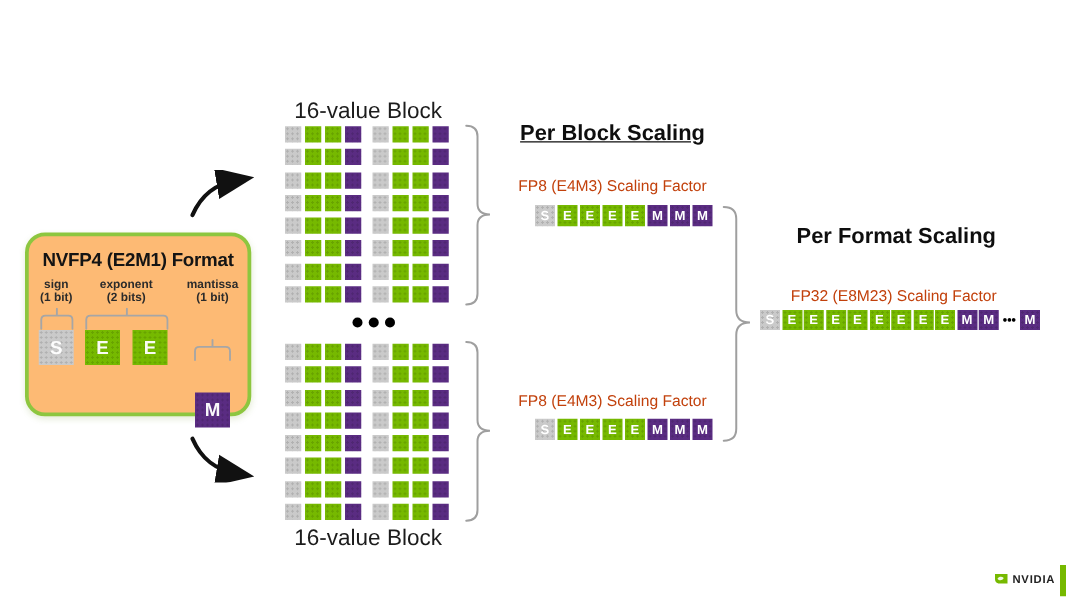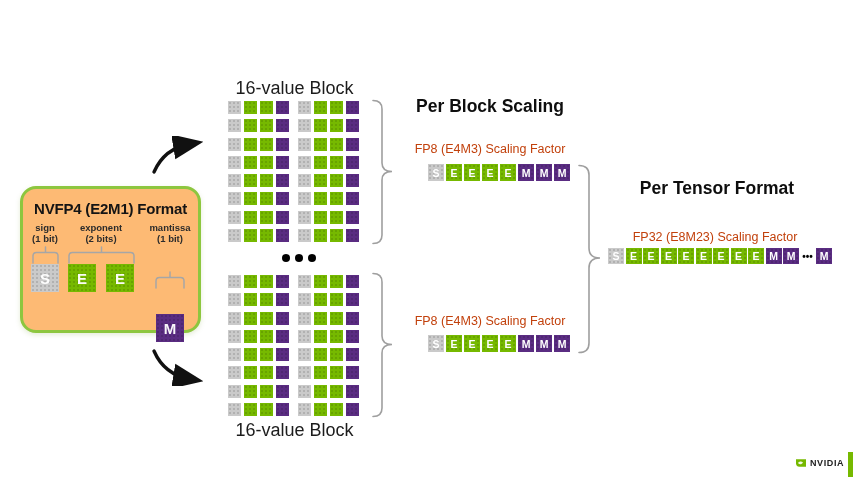--- a/index.html
+++ b/index.html
@@ -298,21 +298,21 @@
       <div class="gcell t-sign"></div>
       <div class="gcell t-exponent"></div>
       <div class="gcell t-exponent"></div>
       <div class="gcell t-mantissa"></div>
     </div>
   <div class="abs block-label" style="left:228px;top:420px;">16-value Block</div>
   <svg class="abs" style="left:371px;top:272px;" width="24" height="147">
     <path d="M2,1.5 Q11,1.5 11,10 L11,64 Q11,72.5 21,72.5 Q11,72.5 11,81 L11,136 Q11,144.5 2,144.5" stroke="#9f9f9f" stroke-width="1.6" fill="none" stroke-linecap="round"></path>
   </svg>
 
-  <div class="abs h-big" style="left:390px;top:96px;">Per Block Scaling</div>
+  <div class="abs h-big" style="left:390px;top:96px;text-decoration:underline;">Per Block Scaling</div>
 
   <div class="abs factor-label" style="left:390px;top:142px;">FP8 (E4M3) Scaling Factor</div>
   <div class="abs bit-row" style="left:428px;top:164px;">
       <div class="bit-cell t-sign">S</div>
       <div class="bit-cell t-exponent">E</div>
       <div class="bit-cell t-exponent">E</div>
       <div class="bit-cell t-exponent">E</div>
       <div class="bit-cell t-exponent">E</div>
       <div class="bit-cell t-mantissa">M</div>
       <div class="bit-cell t-mantissa">M</div>
@@ -328,21 +328,21 @@
       <div class="bit-cell t-exponent">E</div>
       <div class="bit-cell t-mantissa">M</div>
       <div class="bit-cell t-mantissa">M</div>
       <div class="bit-cell t-mantissa">M</div>
     </div>
 
   <svg class="abs" style="left:577px;top:164px;" width="27" height="191">
     <path d="M2,1.5 Q12,1.5 12,11 L12,84 Q12,94 23,94 Q12,94 12,104 L12,179 Q12,188.5 2,188.5" stroke="#9f9f9f" stroke-width="1.6" fill="none" stroke-linecap="round"></path>
   </svg>
 
-  <div class="abs h-big" style="left:617px;top:178px;">Per Tensor Format</div>
+  <div class="abs h-big" style="left:617px;top:178px;">Per Format Scaling</div>
   <div class="abs factor-label" style="left:615px;top:230px;">FP32 (E8M23) Scaling Factor</div>
   <div class="abs bit-row tight" style="left:608px;top:248px;">
       <div class="bit-cell t-sign">S</div>
       <div class="bit-cell t-exponent">E</div>
       <div class="bit-cell t-exponent">E</div>
       <div class="bit-cell t-exponent">E</div>
       <div class="bit-cell t-exponent">E</div>
       <div class="bit-cell t-exponent">E</div>
       <div class="bit-cell t-exponent">E</div>
       <div class="bit-cell t-exponent">E</div>

